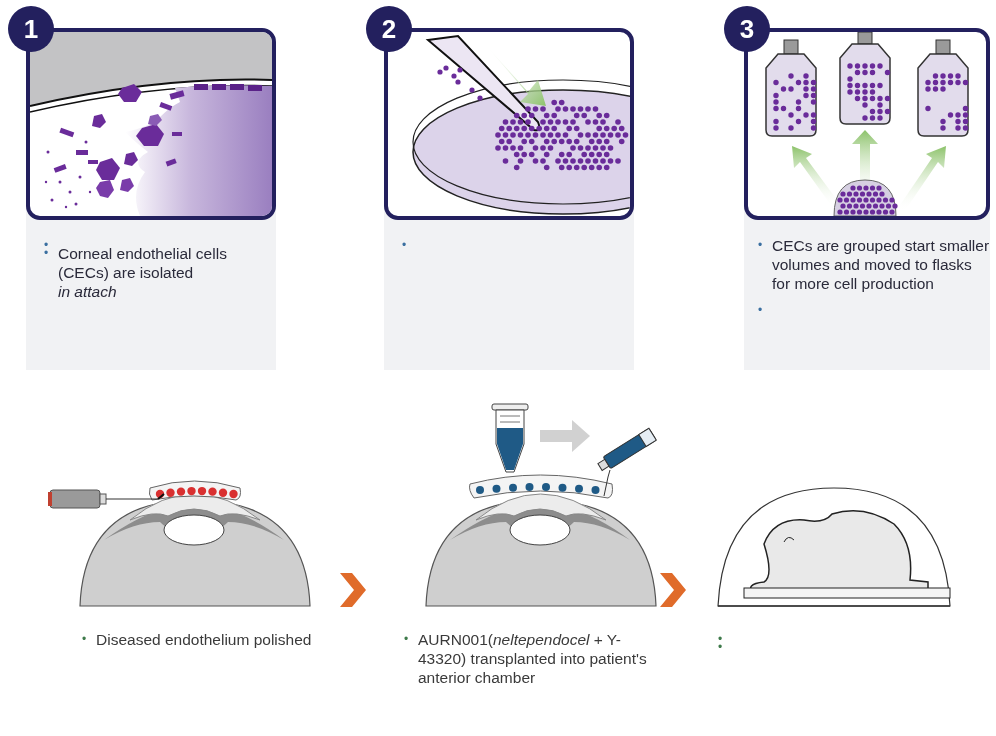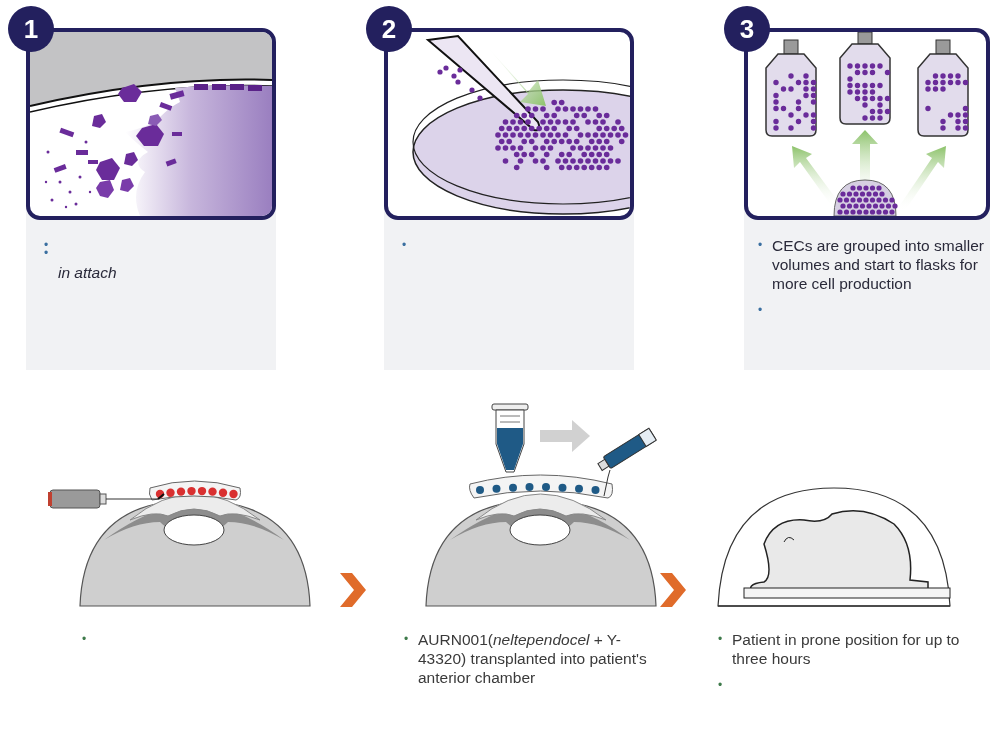--- a/index.html
+++ b/index.html
@@ -66,21 +66,21 @@
       <rect x="200" y="52" width="14" height="6"></rect>
         <rect x="218" y="53" width="14" height="6"></rect>
     </g>
   </svg>
 </div>
 <div class="step-badge" style="left:8px;top:6px;">
     <span>1</span>
   </div>
 <ul class="bullets" style="left:44px;top:236px;width:230px;">
   <li><span class="dot">•</span></li>
-  <li><span class="dot">•</span><br><i>in attach</i></li>
+  <li><span class="dot">•</span><span>Corneal endothelial cells (CECs) are isolated</span><br><i>in attach</i></li>
 </ul>
 
 <div class="step-panel" style="left:384px;top:44px;width:250px;height:326px;"></div>
 <div class="step-frame" style="left:384px;top:28px;width:250px;height:192px;">
   <svg width="242" height="184" viewBox="0 0 242 184">
     <defs>
       <linearGradient id="g2" x1="0" y1="0" x2="1" y2="1">
         <stop offset="0" stop-color="#ffffff" stop-opacity="0"></stop>
         <stop offset="1" stop-color="#8cc26a"></stop>
       </linearGradient>
@@ -380,21 +380,21 @@
         <circle cx="131" cy="180" r="2.6"></circle>
         <circle cx="137.5" cy="180" r="2.6"></circle>
         <circle cx="144" cy="180" r="2.6"></circle>
       </g>
   </svg>
 </div>
 <div class="step-badge" style="left:724px;top:6px;">
     <span>3</span>
   </div>
 <ul class="bullets" style="left:758px;top:236px;width:236px;">
-  <li><span class="dot">•</span><span>CECs are grouped into smaller volumes and start to flasks for more cell production</span></li>
+  <li><span class="dot">•</span><span>CECs are grouped start smaller volumes and moved to flasks for more cell production</span></li>
   <li><span class="dot">•</span></li>
 </ul>
 
 <div style="position:absolute;left:44px;top:470px;width:270px;height:140px;">
   <svg width="270" height="140" viewBox="0 0 270 140">
     <path d="M36 136 Q40 30 150 30 Q262 30 266 136 Z" fill="#cfcfcf" stroke="#555" stroke-width="1.2"></path>
     <path d="M60 70 Q110 34 150 34 Q192 34 240 70 Q210 52 184 52 Q170 66 150 66 Q130 66 116 52 Q90 52 60 70 Z" fill="#8d8d8d"></path>
     <path d="M86 50 Q150 -2 216 50 Q190 40 176 46 Q150 32 124 46 Q110 40 86 50 Z" fill="#ececec" stroke="#888"></path>
     <ellipse cx="150" cy="60" rx="30" ry="15" fill="#ffffff" stroke="#444"></ellipse>
     <path d="M106 18 Q150 4 196 18 Q198 28 192 30 Q150 22 108 30 Q104 24 106 18 Z" fill="#f4f4f4" stroke="#666"></path>
@@ -467,23 +467,23 @@
   <svg width="240" height="124" viewBox="0 0 240 124">
     <path d="M4 122 Q10 4 120 4 Q230 4 236 122 Z" fill="#ffffff" stroke="#333" stroke-width="1.2"></path>
     <path d="M50 60 Q60 34 90 36 Q110 40 118 30 Q150 20 180 40 Q200 60 196 96 L214 98 V110 H100 Q70 116 40 110 Q30 100 50 98 Q60 92 50 60 Z" fill="#e9e9e9" stroke="#222" stroke-width="1.5"></path>
     <path d="M70 58 Q74 50 80 56" fill="none" stroke="#222"></path>
     <rect x="30" y="104" width="206" height="10" fill="#f4f4f4" stroke="#222"></rect>
     <line x1="4" y1="122" x2="236" y2="122" stroke="#333" stroke-width="1.5"></line>
   </svg>
 </div>
 
 <ul class="bullets lower green" style="left:82px;top:630px;width:240px;">
-  <li><span class="dot">•</span></li>
+  <li><span class="dot">•</span><span>Diseased endothelium polished</span></li>
 </ul>
 
 <ul class="bullets lower green" style="left:404px;top:630px;width:250px;">
   <li><span class="dot">•</span><span>AURN001(</span><i>neltependocel</i><span> + Y-43320) transplanted into patient's anterior chamber</span></li>
 </ul>
 
 <ul class="bullets lower green" style="left:718px;top:630px;width:250px;">
-  <li><span class="dot">•</span><span>Patient in prone position for up to three hours</span></li>
   <li><span class="dot">•</span></li>
+  <li><span class="dot">•</span></li>
 </ul>
 
 </body></html>

